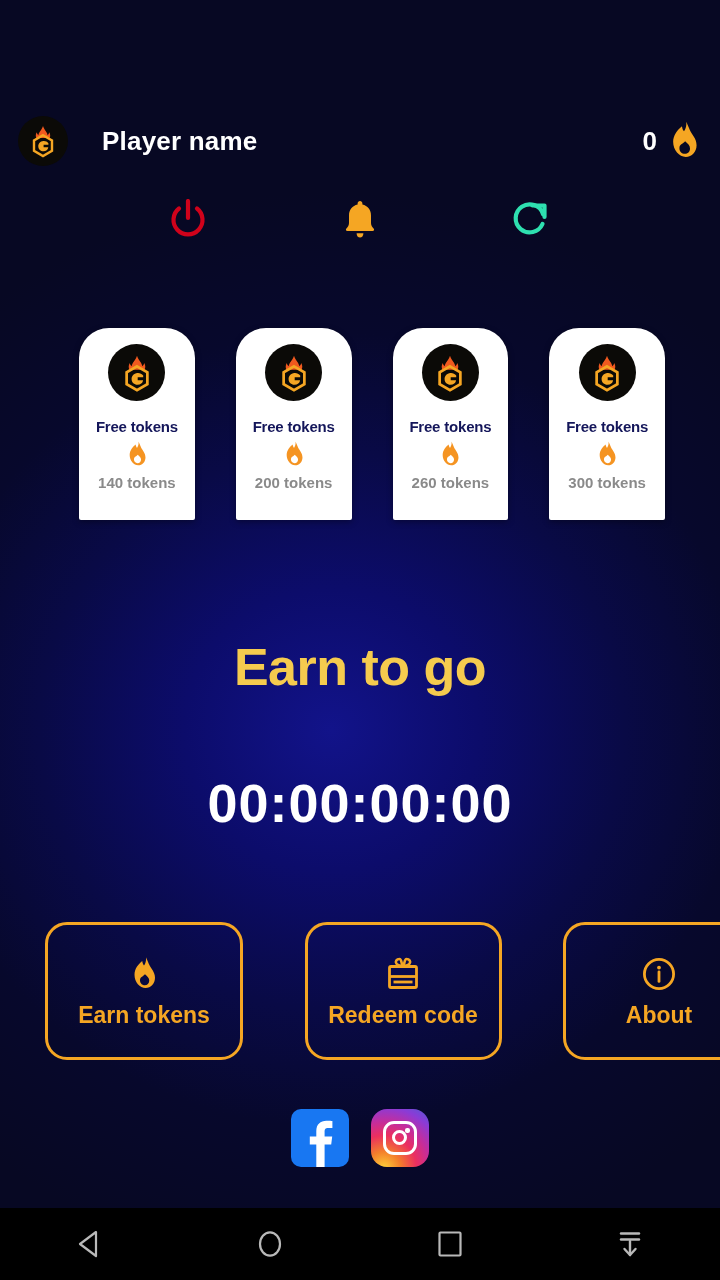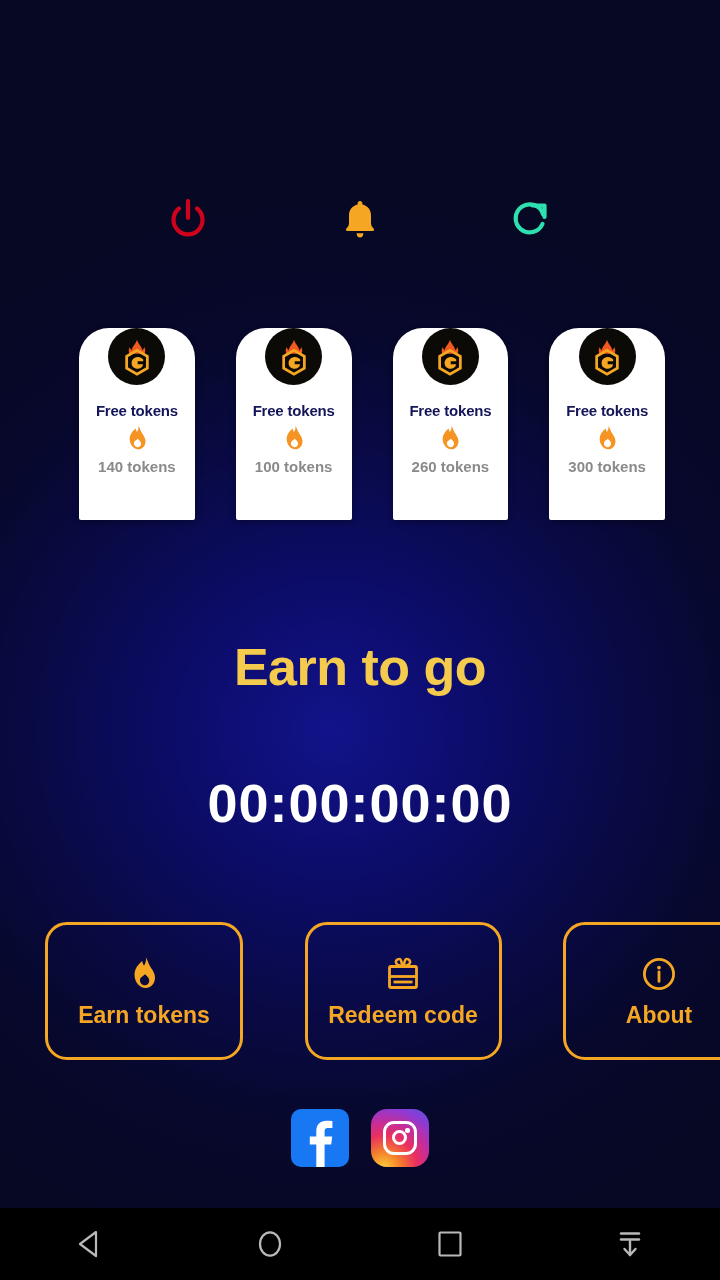--- a/index.html
+++ b/index.html
@@ -106,20 +106,21 @@
     height: 192px;
     display: flex;
     gap: 17px;
   }
   .card {
     width: 140px;
     height: 192px;
     background: #ffffff;
     border-radius: 30px 30px 2px 2px;
     box-sizing: border-box;
+    padding-top: 16px;
     display: flex;
     flex-direction: column;
     align-items: center;
     cursor: pointer;
     box-shadow: 0 2px 6px rgba(0,0,0,0.35);
     margin-left: 24px;
   }
   .card-logo {
     width: 57px;
     height: 57px;
@@ -307,20 +308,39 @@
     cursor: pointer;
   }
 </style>
 </head>
 <body>
 
 <div id="app">
 
   <div class="bg"></div>
 
+  <div class="header">
+
+    <div class="avatar">
+      <svg width="40" height="40" viewBox="0 0 40 40">
+        <path d="M20 5 C21.4 9.5 24.2 10.6 24.6 14.2 C26 12.9 26.3 11.2 26.3 11.2 C27.6 13.4 27.3 15.6 26.6 17.1 L13.4 17.1 C12.7 15.6 12.4 13.4 13.7 11.2 C13.7 11.2 14 12.9 15.4 14.2 C15.8 10.6 18.6 9.5 20 5 Z" fill="#f0591f"></path>
+        <path d="M20 14.2 L29 19.4 L29 29.8 L20 35 L11 29.8 L11 19.4 Z" fill="none" stroke="#f5a623" stroke-width="2.4"></path>
+        <path d="M25.4 22.2 C24.2 20.6 22.3 19.8 20.3 20 C17.3 20.3 15.2 22.6 15.3 25.4 C15.4 28.2 17.6 30.2 20.4 30.2 C23 30.2 25 28.6 25.3 26.2 L20.6 26.2 L20.6 23.8 L25.4 23.8 Z" fill="#f5a623"></path>
+      </svg>
+    </div>
+
+    <div class="player-name">Player name</div>
+
+    <div class="token-counter">
+      <span class="count">0</span>
+      <svg width="36" height="40" viewBox="0 0 24 28">
+        <path d="M13.6 0.6 C13.6 0.6 14.2 4.4 12 7.2 C10.8 5.8 10.6 3.6 10.6 3.6 C7.4 6.2 4.4 9.8 4.4 14.6 C4.4 20.5 8.7 25.2 13.2 25.2 C17.6 25.2 20.8 21.6 20.8 17 C20.8 12.2 17.4 9.6 16 6.2 C15.2 4.2 13.6 0.6 13.6 0.6 Z M12.8 14.2 C14.6 16 16.2 17 16.2 19.2 C16.2 21.6 14.6 23 12.6 23 C10.4 23 8.8 21.2 8.8 19 C8.8 16.4 11 16.2 12.8 14.2 Z" fill="#f5a623"></path>
+      </svg>
+    </div>
+  </div>
 
   <div class="action-row">
 
     <button class="action-btn">
       <svg width="40" height="42" viewBox="0 0 40 42">
         <path d="M11 9.5 A14.5 14.5 0 1 0 29 9.5" fill="none" stroke="#d0021b" stroke-width="4.2" stroke-linecap="round"></path>
         <line x1="20" y1="2" x2="20" y2="19" stroke="#d0021b" stroke-width="4.2" stroke-linecap="round"></line>
       </svg>
     </button>
 
@@ -365,21 +385,21 @@
           <path d="M20 14.2 L29 19.4 L29 29.8 L20 35 L11 29.8 L11 19.4 Z" fill="none" stroke="#f5a623" stroke-width="2.4"></path>
           <path d="M25.4 22.2 C24.2 20.6 22.3 19.8 20.3 20 C17.3 20.3 15.2 22.6 15.3 25.4 C15.4 28.2 17.6 30.2 20.4 30.2 C23 30.2 25 28.6 25.3 26.2 L20.6 26.2 L20.6 23.8 L25.4 23.8 Z" fill="#f5a623"></path>
         </svg>
       </div>
       <div class="card-title">Free tokens</div>
       <div class="card-flame">
         <svg width="24" height="27" viewBox="0 0 24 28">
           <path d="M13.6 0.6 C13.6 0.6 14.2 4.4 12 7.2 C10.8 5.8 10.6 3.6 10.6 3.6 C7.4 6.2 4.4 9.8 4.4 14.6 C4.4 20.5 8.7 25.2 13.2 25.2 C17.6 25.2 20.8 21.6 20.8 17 C20.8 12.2 17.4 9.6 16 6.2 C15.2 4.2 13.6 0.6 13.6 0.6 Z M12.8 14.2 C14.6 16 16.2 17 16.2 19.2 C16.2 21.6 14.6 23 12.6 23 C10.4 23 8.8 21.2 8.8 19 C8.8 16.4 11 16.2 12.8 14.2 Z" fill="#f59422"></path>
         </svg>
       </div>
-      <div class="card-amount">100 tokens</div>
+      <div class="card-amount">200 tokens</div>
     </div>
 
     <div class="card">
       <div class="card-logo">
         <svg width="46" height="46" viewBox="0 0 40 40">
           <path d="M20 5 C21.4 9.5 24.2 10.6 24.6 14.2 C26 12.9 26.3 11.2 26.3 11.2 C27.6 13.4 27.3 15.6 26.6 17.1 L13.4 17.1 C12.7 15.6 12.4 13.4 13.7 11.2 C13.7 11.2 14 12.9 15.4 14.2 C15.8 10.6 18.6 9.5 20 5 Z" fill="#f0591f"></path>
           <path d="M20 14.2 L29 19.4 L29 29.8 L20 35 L11 29.8 L11 19.4 Z" fill="none" stroke="#f5a623" stroke-width="2.4"></path>
           <path d="M25.4 22.2 C24.2 20.6 22.3 19.8 20.3 20 C17.3 20.3 15.2 22.6 15.3 25.4 C15.4 28.2 17.6 30.2 20.4 30.2 C23 30.2 25 28.6 25.3 26.2 L20.6 26.2 L20.6 23.8 L25.4 23.8 Z" fill="#f5a623"></path>
         </svg>
       </div>

